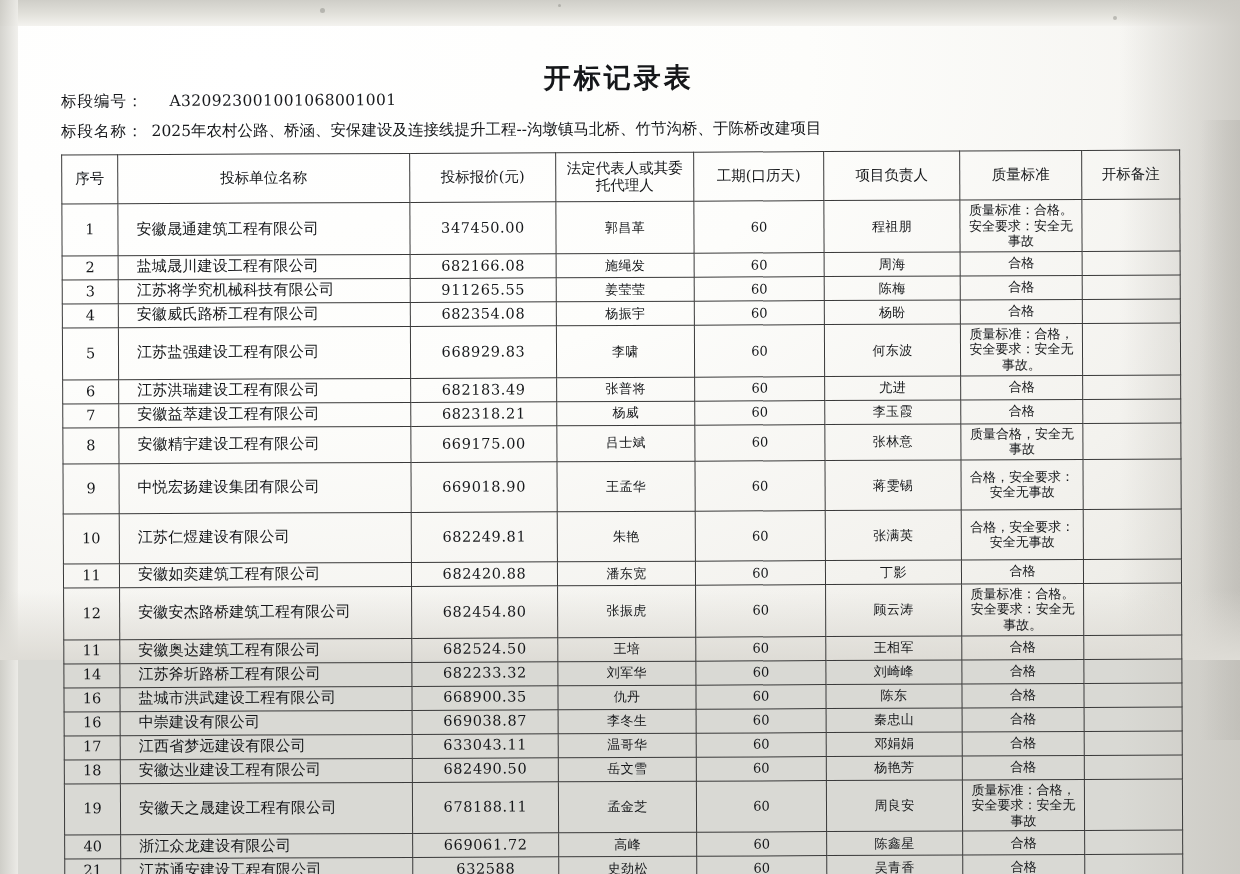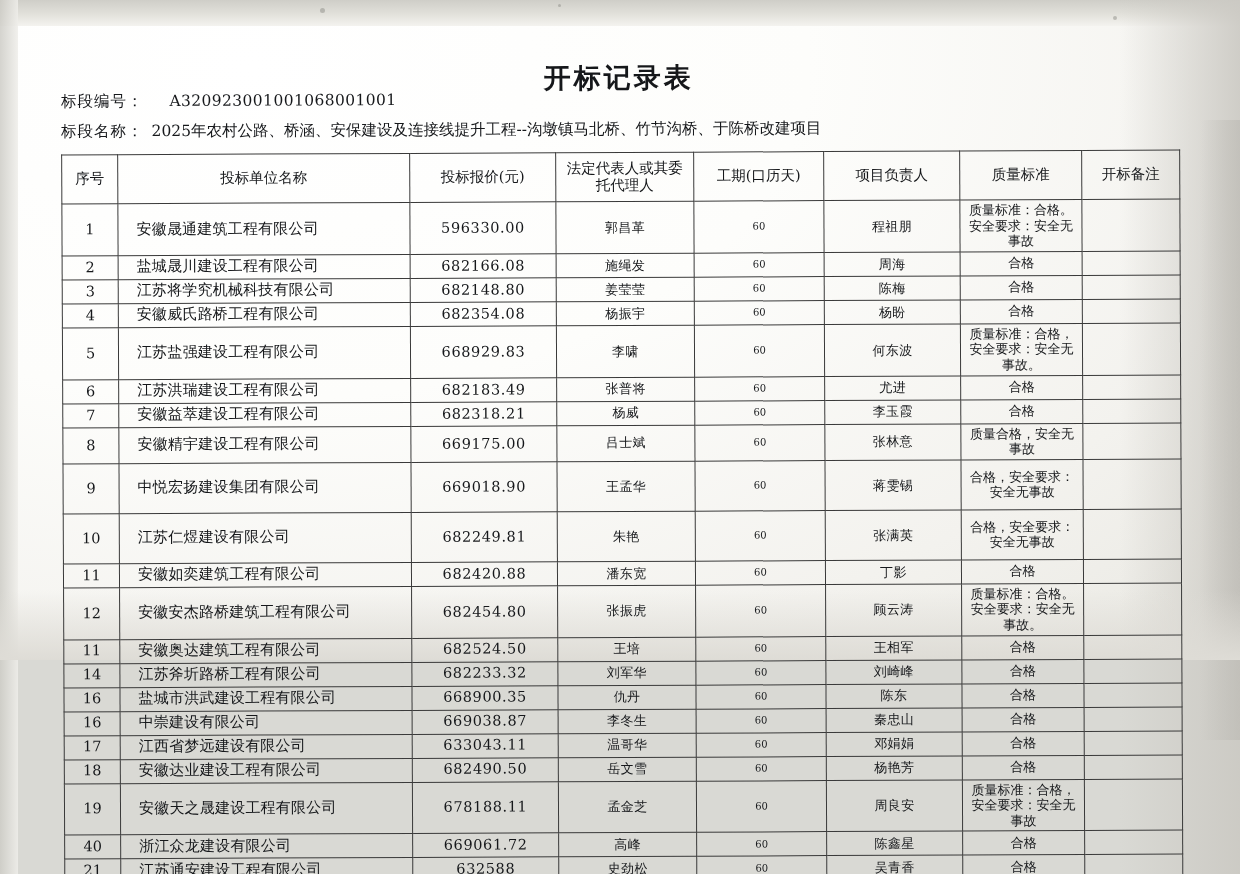--- a/index.html
+++ b/index.html
@@ -122,21 +122,21 @@
     letter-spacing: .2px;
   }
   table.record td.price {
     font-family: "DejaVu Serif", "Liberation Serif", serif;
     letter-spacing: .6px;
     font-size: 14.5px;
   }
   table.record td.seq { font-size: 14.5px; }
   table.record td.rep,
   table.record td.mgr { font-size: 13px; letter-spacing: .4px; }
-  table.record td.dur { font-size: 10px; }
+  table.record td.dur { font-size: 13px; }
   table.record td.qual {
     font-size: 13px;
     line-height: 1.2;
     padding: 2px 4px;
     margin-left: 12px;
   }
   table.record td.note { }
 
   col.c-seq   { width: 56px; }
   col.c-name  { width: 292px; }
@@ -215,41 +215,41 @@
             <th>工期(口历天)</th>
             <th>项目负责人</th>
             <th>质量标准</th>
             <th>开标备注</th>
           </tr>
         </thead>
         <tbody id="table-body">
             <tr style="height: 50px;">
               <td class="seq">1</td>
               <td class="name">安徽晟通建筑工程有限公司</td>
-              <td class="price">596330.00</td>
+              <td class="price">347450.00</td>
               <td class="rep">郭昌革</td>
               <td class="dur">60</td>
               <td class="mgr">程祖朋</td>
               <td class="qual">质量标准：合格。安全要求：安全无事故</td>
               <td class="note"></td>
             </tr>
             <tr style="height: 24px;">
               <td class="seq">2</td>
               <td class="name">盐城晟川建设工程有限公司</td>
               <td class="price">682166.08</td>
               <td class="rep">施绳发</td>
               <td class="dur">60</td>
               <td class="mgr">周海</td>
               <td class="qual">合格</td>
               <td class="note"></td>
             </tr>
             <tr style="height: 24px;">
               <td class="seq">3</td>
               <td class="name">江苏将学究机械科技有限公司</td>
-              <td class="price">682148.80</td>
+              <td class="price">911265.55</td>
               <td class="rep">姜莹莹</td>
               <td class="dur">60</td>
               <td class="mgr">陈梅</td>
               <td class="qual">合格</td>
               <td class="note"></td>
             </tr>
             <tr style="height: 24px;">
               <td class="seq">4</td>
               <td class="name">安徽威氏路桥工程有限公司</td>
               <td class="price">682354.08</td>

